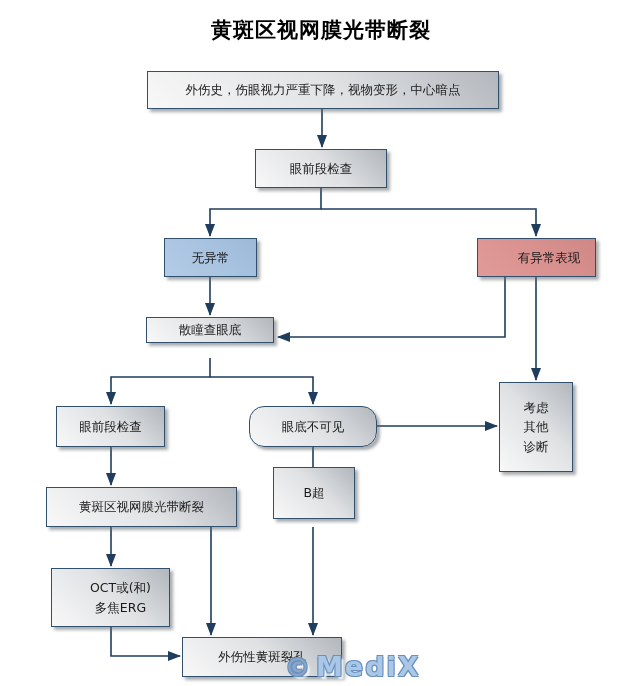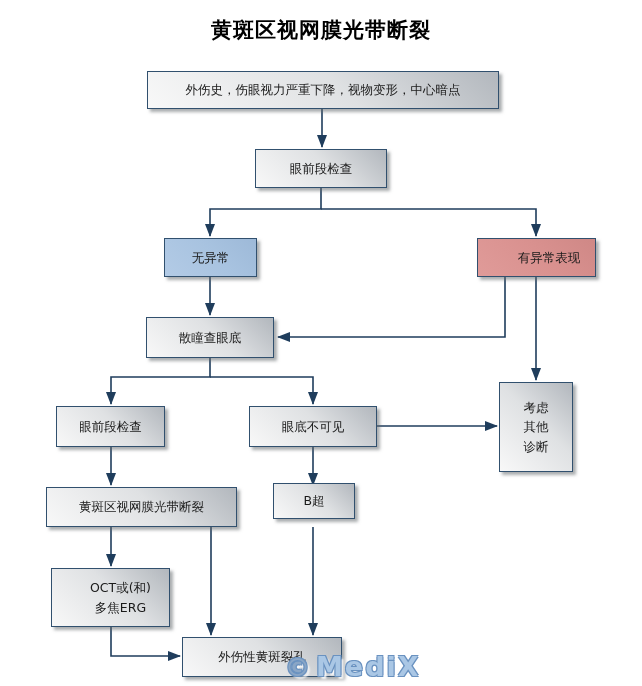--- a/index.html
+++ b/index.html
@@ -55,26 +55,26 @@
     color: var(--text);
     white-space: pre-line;
   }
   .node.blue { background: linear-gradient(45deg, #b3cbe6 0%, var(--blue-fill) 55%, #9db9d8 100%); }
   .node.red  { background: linear-gradient(45deg, #e09b99 0%, var(--red-fill) 55%, #cf8886 100%); padding-left: 25px; }
 
   #node-symptoms            { left: 147px; top: 71px;  width: 352px; height: 38px; }
   #node-anterior-exam       { left: 255px; top: 149px; width: 132px; height: 39px; }
   #node-no-abnormality      { left: 164px; top: 238px; width: 93px;  height: 39px; }
   #node-abnormal-findings   { left: 477px; top: 238px; width: 119px; height: 39px; }
-  #node-dilated-fundus-exam { left: 146px; top: 317px; width: 128px; height: 41px; }
+  #node-dilated-fundus-exam { left: 146px; top: 317px; width: 128px; height: 26px; }
   #node-fundus-visible      { left: 56px;  top: 406px; width: 109px; height: 41px; }
-  #node-fundus-not-visible  { left: 249px; top: 406px; width: 128px; height: 41px; }
+  #node-fundus-not-visible  { left: 249px; top: 406px; width: 128px; height: 41px; border-radius: 15px; }
   #node-consider-other      { left: 499px; top: 382px; width: 74px;  height: 90px; }
   #node-macular-band        { left: 46px;  top: 487px; width: 191px; height: 40px; }
-  #node-b-ultrasound        { left: 273px; top: 483px; width: 82px;  height: 36px; }
+  #node-b-ultrasound        { left: 273px; top: 467px; width: 82px;  height: 52px; }
   #node-oct-erg             { left: 51px;  top: 568px; width: 119px; height: 59px; padding-left: 20px; }
   #node-final-diagnosis     { left: 182px; top: 637px; width: 160px; height: 40px; }
 
   #watermark {
     position: absolute;
     left: 285px;
     top: 651px;
     font-size: 27px;
     font-weight: bold;
     color: var(--watermark-fill);

